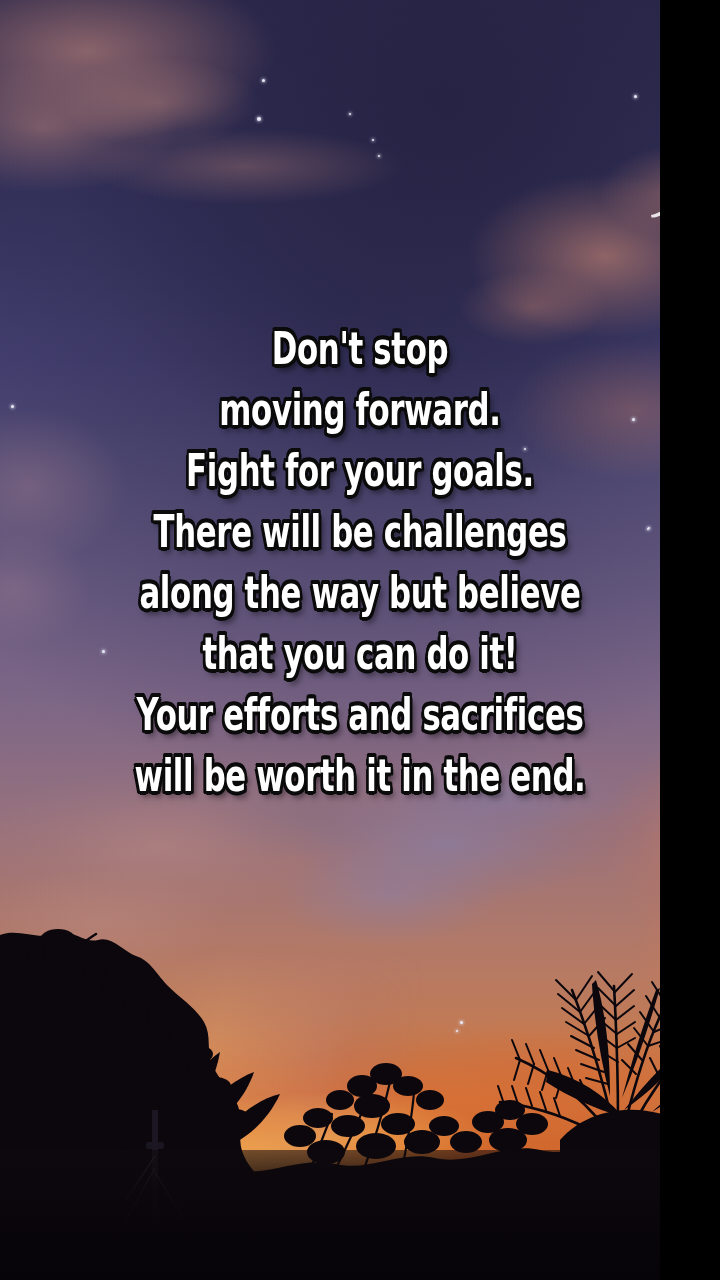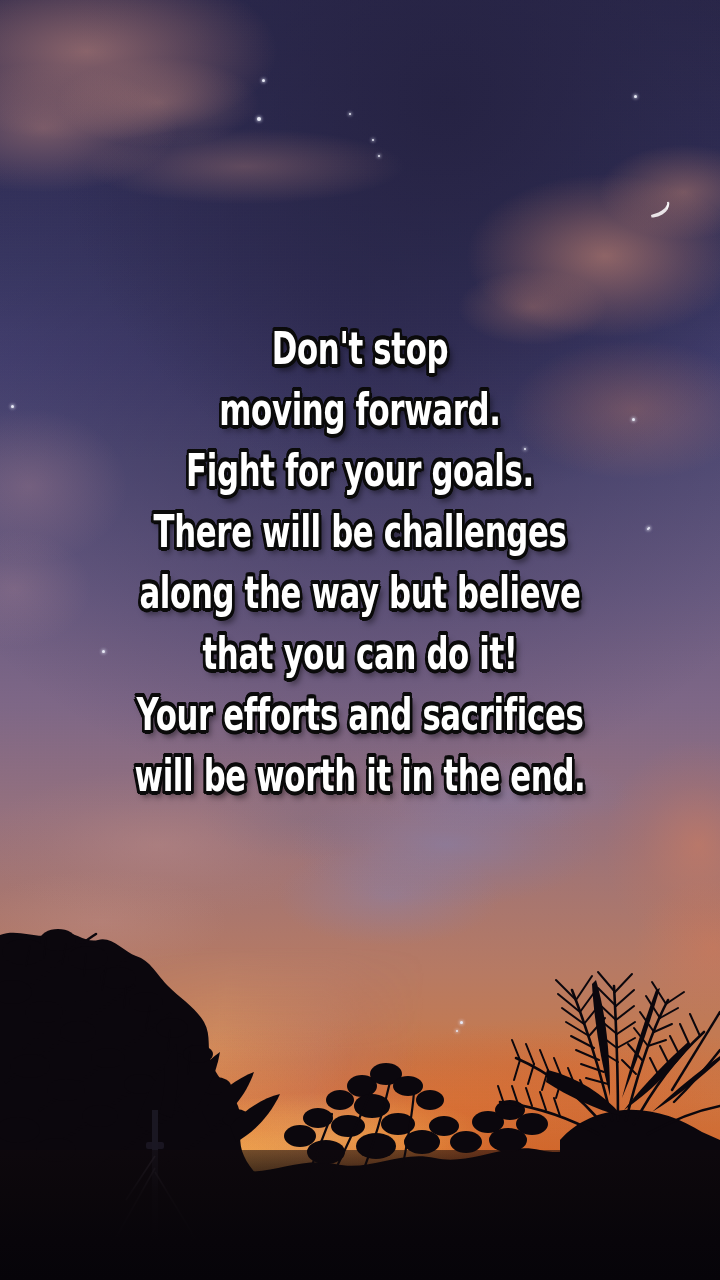--- a/index.html
+++ b/index.html
@@ -4,21 +4,21 @@
 <style>
   html, body {
     margin: 0; padding: 0;
     background: #000;
   }
   body {
     font-family: "DejaVu Sans", sans-serif;
   }
   #poster {
     position: relative;
-    width: 720px;
+    width: 660px;
     height: 1280px;
     overflow: hidden;
     background: #2b2b4a;
   }
   .layer { position: absolute; left: 0; top: 0; width: 720px; height: 1280px; }
 
   
   #sky-base {
     background: linear-gradient(to bottom,
       #3a3458 0%,

